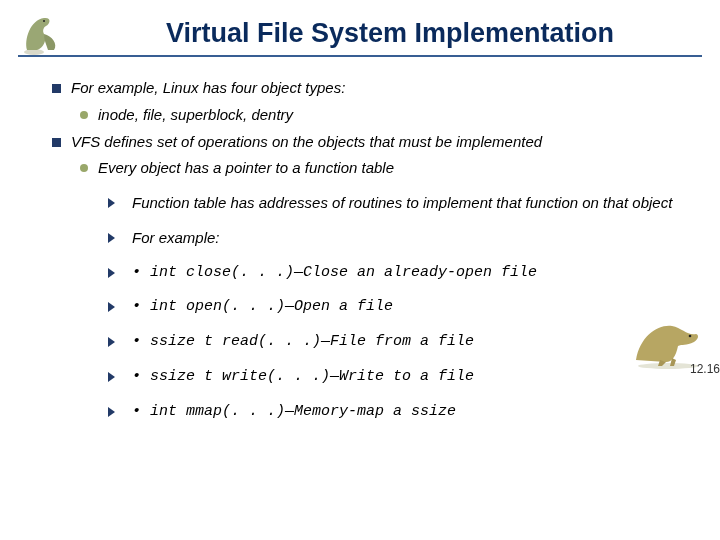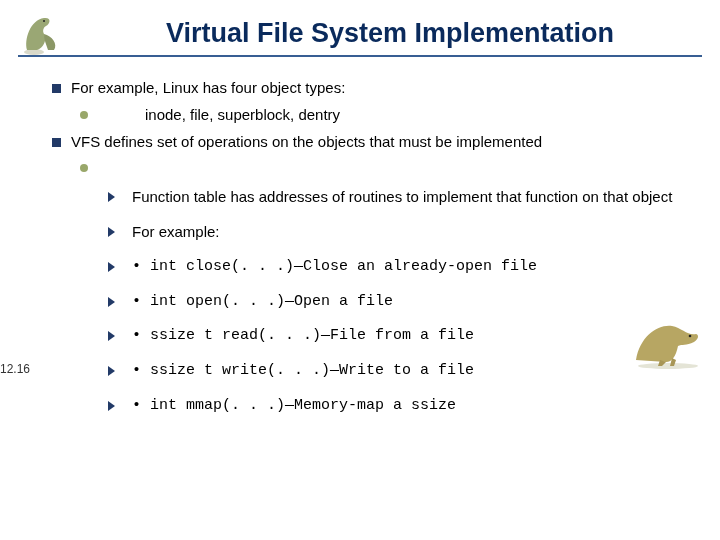--- a/index.html
+++ b/index.html
@@ -52,28 +52,28 @@
   .content {
     padding: 16px 40px 0 52px;
     font-size: 15px;
     line-height: 1.25;
   }
   .lvl1 {
     margin: 6px 0 6px 0;
   }
   .lvl2 {
     margin: 8px 0 8px 28px;
-    gap: 47px;
   }
   .lvl3 {
     margin: 16px 0 8px 56px;
   }
   .row {
     display: flex;
     align-items: flex-start;
+    font-style: italic;
   }
   .bullet-sq {
     display: inline-block;
     width: 9px;
     height: 9px;
     background: #223a67;
     flex: 0 0 9px;
     margin-top: 5px;
     margin-right: 10px;
   }
@@ -99,21 +99,21 @@
     margin-right: 10px;
   }
   .mono {
     font-family: "Courier New", Courier, monospace;
   }
   .footer {
     position: absolute;
     bottom: 14px;
     left: 0;
     width: 100%;
-    text-align: left;
+    text-align: right;
     font-size: 12px;
     color: #333;
   }
 </style>
 </head>
 <body>
 
 <div class="slide">
 
   <div class="header">
@@ -139,20 +139,21 @@
       <span>inode, file, superblock, dentry</span>
     </div>
 
     <div class="row lvl1">
       <span class="bullet-sq"></span>
       <span>VFS defines set of operations on the objects that must be implemented</span>
     </div>
 
     <div class="row lvl2">
       <span class="bullet-dot"></span>
+      <span>Every object has a pointer to a function table</span>
     </div>
 
     <div class="row lvl3">
       <span class="bullet-tri"></span>
       <span>Function table has addresses of routines to implement that function on that object</span>
     </div>
 
     <div class="row lvl3">
       <span class="bullet-tri"></span>
       <span>For example:</span>

